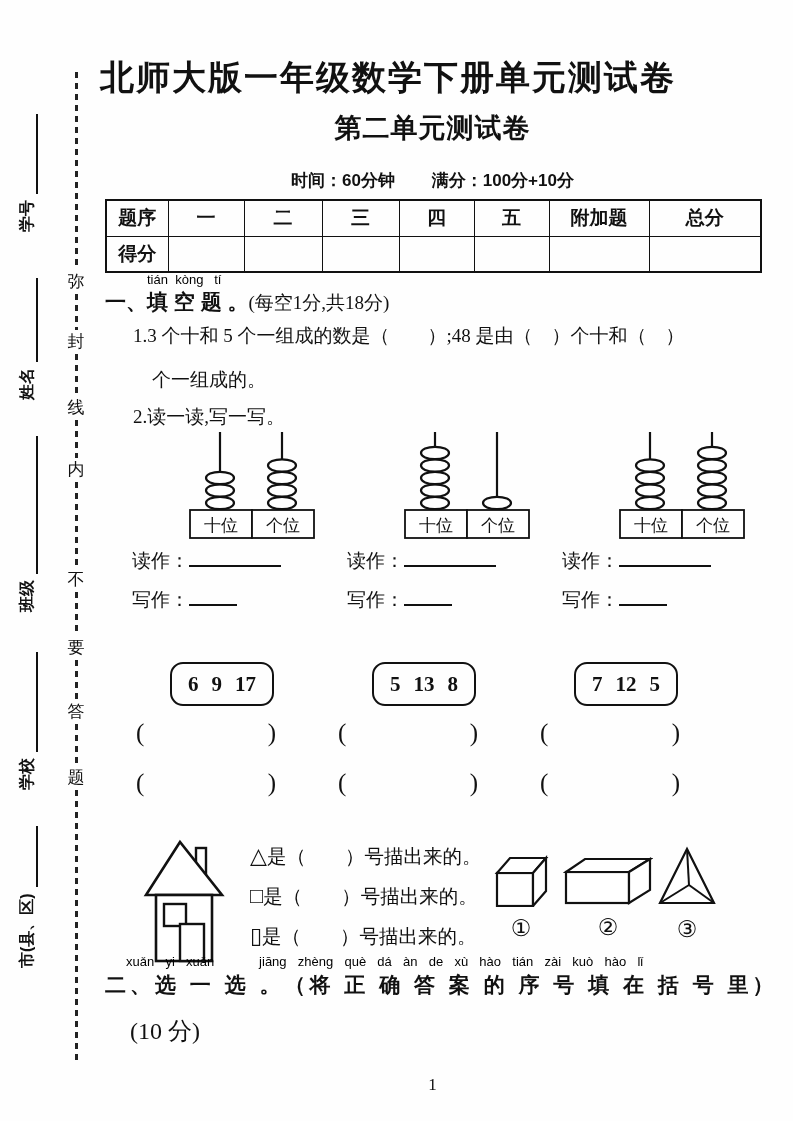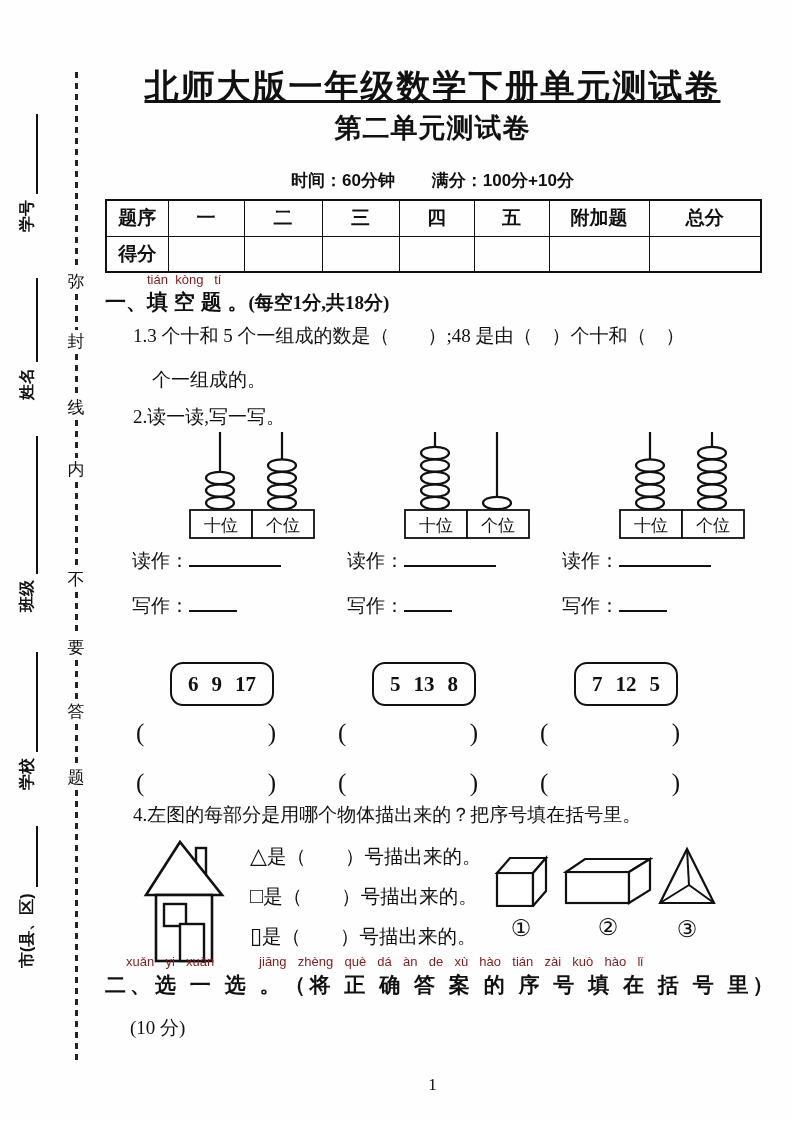--- a/index.html
+++ b/index.html
@@ -21,64 +21,64 @@
   .side-field .blank { flex:1; border-bottom:2px solid #111; margin-left:6px; min-width:60px; height:20px; }
   .seal-line {
     position:absolute; left:64px; top:72px; height:988px; width:24px;
     display:flex; flex-direction:column; align-items:center;
     font-size:17px; font-family:"Liberation Serif","DejaVu Serif",serif;
   }
   .seal-dash { width:3px; background:repeating-linear-gradient(180deg,#222 0 6px,transparent 6px 11px); }
   .seal-line span { line-height:24px; }
 
   
-  .title   { position:absolute; top:64px;  left:100px; width:665px; text-align:center; font-size:34px; letter-spacing:2px;text-decoration:underline; }
+  .title   { position:absolute; top:55px;  left:100px; width:665px; text-align:left; font-size:34px; letter-spacing:2px; }
   .subtitle{ position:absolute; top:110px; left:100px; width:665px; text-align:center; font-size:27px; letter-spacing:1px; }
   .meta    { position:absolute; top:169px; left:100px; width:665px; text-align:center; font-size:17px; }
   .meta span { margin:0 16px; }
 
   table.score {
     position:absolute; top:199px; left:105px; width:655px;
     border-collapse:collapse; table-layout:fixed;
     font-size:19px; text-align:center;
     font-family:"Liberation Sans","DejaVu Sans",sans-serif; font-weight:bold;
     border:2.5px solid #111;
   }
   table.score td { border:1.5px solid #111; height:36px; }
 
   
-  .pinyin  { position:absolute; font-size:13px; color:#7f1d1d; white-space:pre; font-family:"Liberation Sans","DejaVu Sans",sans-serif; }
+  .pinyin  { position:absolute; font-size:13px; color:#000000; white-space:pre; font-family:"Liberation Sans","DejaVu Sans",sans-serif; }
   .h-sec   { position:absolute; font-size:21px; white-space:nowrap; }
-  .h-sec .note { font-family:"Liberation Serif","DejaVu Serif",serif; font-weight:bold; font-size:19px;text-align:right; }
+  .h-sec .note { font-family:"Liberation Serif","DejaVu Serif",serif; font-weight:normal; font-size:19px;text-align:right; }
   .q-line  { position:absolute; font-size:19px; white-space:nowrap; }
 
   .abacus-row { position:absolute; top:432px; left:130px; width:645px; display:flex; }
   .abacus-col { width:215px;font-family:Liberation Serif, serif; }
   .abacus-col svg { display:block; margin-left:52px; }
   .rw { font-size:19px; margin-left:2px; }
   .rw .ln { display:inline-block; border-bottom:2px solid #111; height:16px; }
   .du-row { margin-top:8px; }
-  .xie-row { margin-top:19px; }
+  .xie-row { margin-top:13px; }
 
   .q3-group { position:absolute; top:662px; width:160px; }
   .numbox {
     width:104px; height:44px; border:2.5px solid #111; border-radius:13px;
     display:flex; align-items:center; justify-content:center; gap:13px;
     font-size:21px; font-weight:bold; margin-left:20px;
   }
   .paren-row { width:140px; margin-left:-14px; display:flex; justify-content:space-between; font-size:25px; margin-top:13px; height:37px; }
 
   .q4-house { position:absolute; left:130px; top:838px; }
   .q4-statements { position:absolute; left:250px; top:843px; font-size:19.5px; }
   .q4-statements div { height:40px; white-space:nowrap; }
   .q4-statements .shp { font-size:22px; }
   .solid { position:absolute; text-align:center; }
   .solid .num { font-size:23px; margin-top:4px; }
 
-  .points  { position:absolute; top:1015px; left:130px; font-size:19px;text-align:center; }
+  .points  { position:absolute; top:1015px; left:130px; font-size:24px;text-align:center; }
   .pagenum { position:absolute; top:1075px; left:105px; width:655px; text-align:center; font-size:17px; }
 </style>
 </head>
 <body>
 
 <div class="page">
 
   <div class="side-field" style="top:232px; left:12px; width:118px;">
     <span>学号</span>
       <span class="blank"></span>
@@ -279,21 +279,20 @@
     <div class="paren-row">
         <span>(</span>
         <span>)</span>
       </div>
     <div class="paren-row">
         <span>(</span>
         <span>)</span>
       </div>
   </div>
 
-  <div class="q-line" style="top:802px; left:133px;">4.左图的每部分是用哪个物体描出来的？把序号填在括号里。</div>
 
   <svg class="q4-house" width="104" height="128" viewBox="0 0 104 128">
     <rect x="66" y="10" width="10" height="36" fill="#fff" stroke="#111" stroke-width="2.4"></rect>
     <polygon points="50,4 16,57 92,57" fill="#fff" stroke="#111" stroke-width="2.6"></polygon>
     <rect x="26" y="57" width="56" height="66" fill="#fff" stroke="#111" stroke-width="2.6"></rect>
     <rect x="34" y="66" width="22" height="22" fill="#fff" stroke="#111" stroke-width="2.4"></rect>
     <rect x="50" y="86" width="24" height="37" fill="#fff" stroke="#111" stroke-width="2.4"></rect>
   </svg>
 
   <div class="q4-statements">

